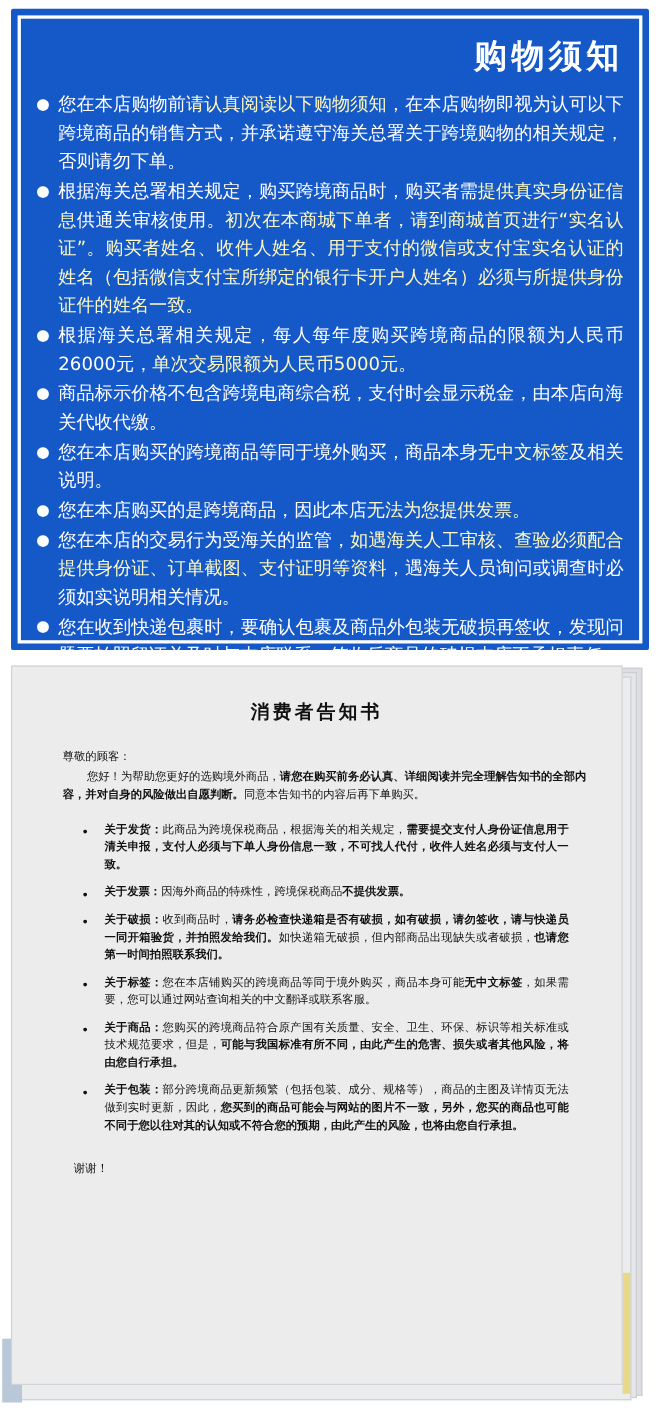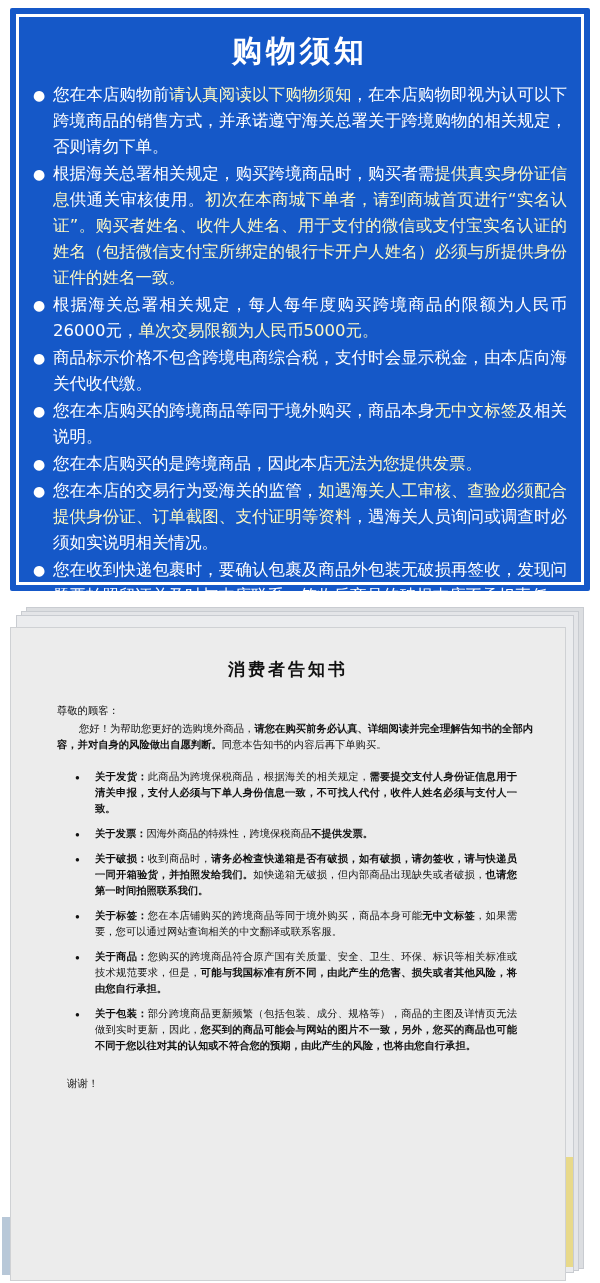--- a/index.html
+++ b/index.html
@@ -28,21 +28,21 @@
   }
   .notice-inner {
     width: 100%;
     height: 100%;
     border: 3px solid #ffffff;
     box-sizing: border-box;
     padding: 8px 14px 10px 14px;
     background: #1558c8;
   }
   .notice-title {
-    text-align: center;
+    text-align: right;
     color: #ffffff;
     font-size: 30px;
     font-weight: bold;
     letter-spacing: 4px;
     margin: 6px 0 10px 0;
     font-family: "DejaVu Sans", "Liberation Sans", sans-serif;
   }
   .notice-list {
     list-style: none;
     margin: 0;
@@ -83,21 +83,21 @@
     background: #e9eaec;
     border: 1px solid #c9ccd1;
     box-sizing: border-box;
   }
   .p3 { left: 26px; top: 10px;  width: 558px; height: 662px; background:#dcdee1; }
   .p2 { left: 21px; top: 14px;  width: 558px; height: 660px; background:#e4e5e8; }
   .p1 { left: 16px; top: 18px;  width: 558px; height: 658px; background:#ebecee; }
   .paper-main {
     position: absolute;
     left: 10px;
-    top: 30px;
+    top: 8px;
     width: 556px;
     height: 654px;
     background: #ececec;
     border: 1px solid #cfd1d4;
     box-sizing: border-box;
     padding: 16px 26px 10px 26px;
     overflow: hidden;
   }
   .paper-edge-yellow {
     position: absolute;
@@ -118,21 +118,21 @@
   .doc-title {
     text-align: center;
     font-family: "DejaVu Serif", "Liberation Serif", serif;
     font-size: 17px;
     font-weight: bold;
     color: #111111;
     letter-spacing: 3px;
     margin: 14px 0 22px 0;
   }
   .doc-body {
-    font-family: Liberation Serif, serif;
+    font-family: Liberation Sans, sans-serif;
     font-size: 10.3px;
     line-height: 16px;
     color: #111111;
   }
   .salutation { margin: 0 0 2px 0; padding-left: 20px; }
   .intro {
     margin: 0 0 10px 0;
     text-indent: 22px;
     padding: 0 6px 0 20px;
     text-align: justify;

